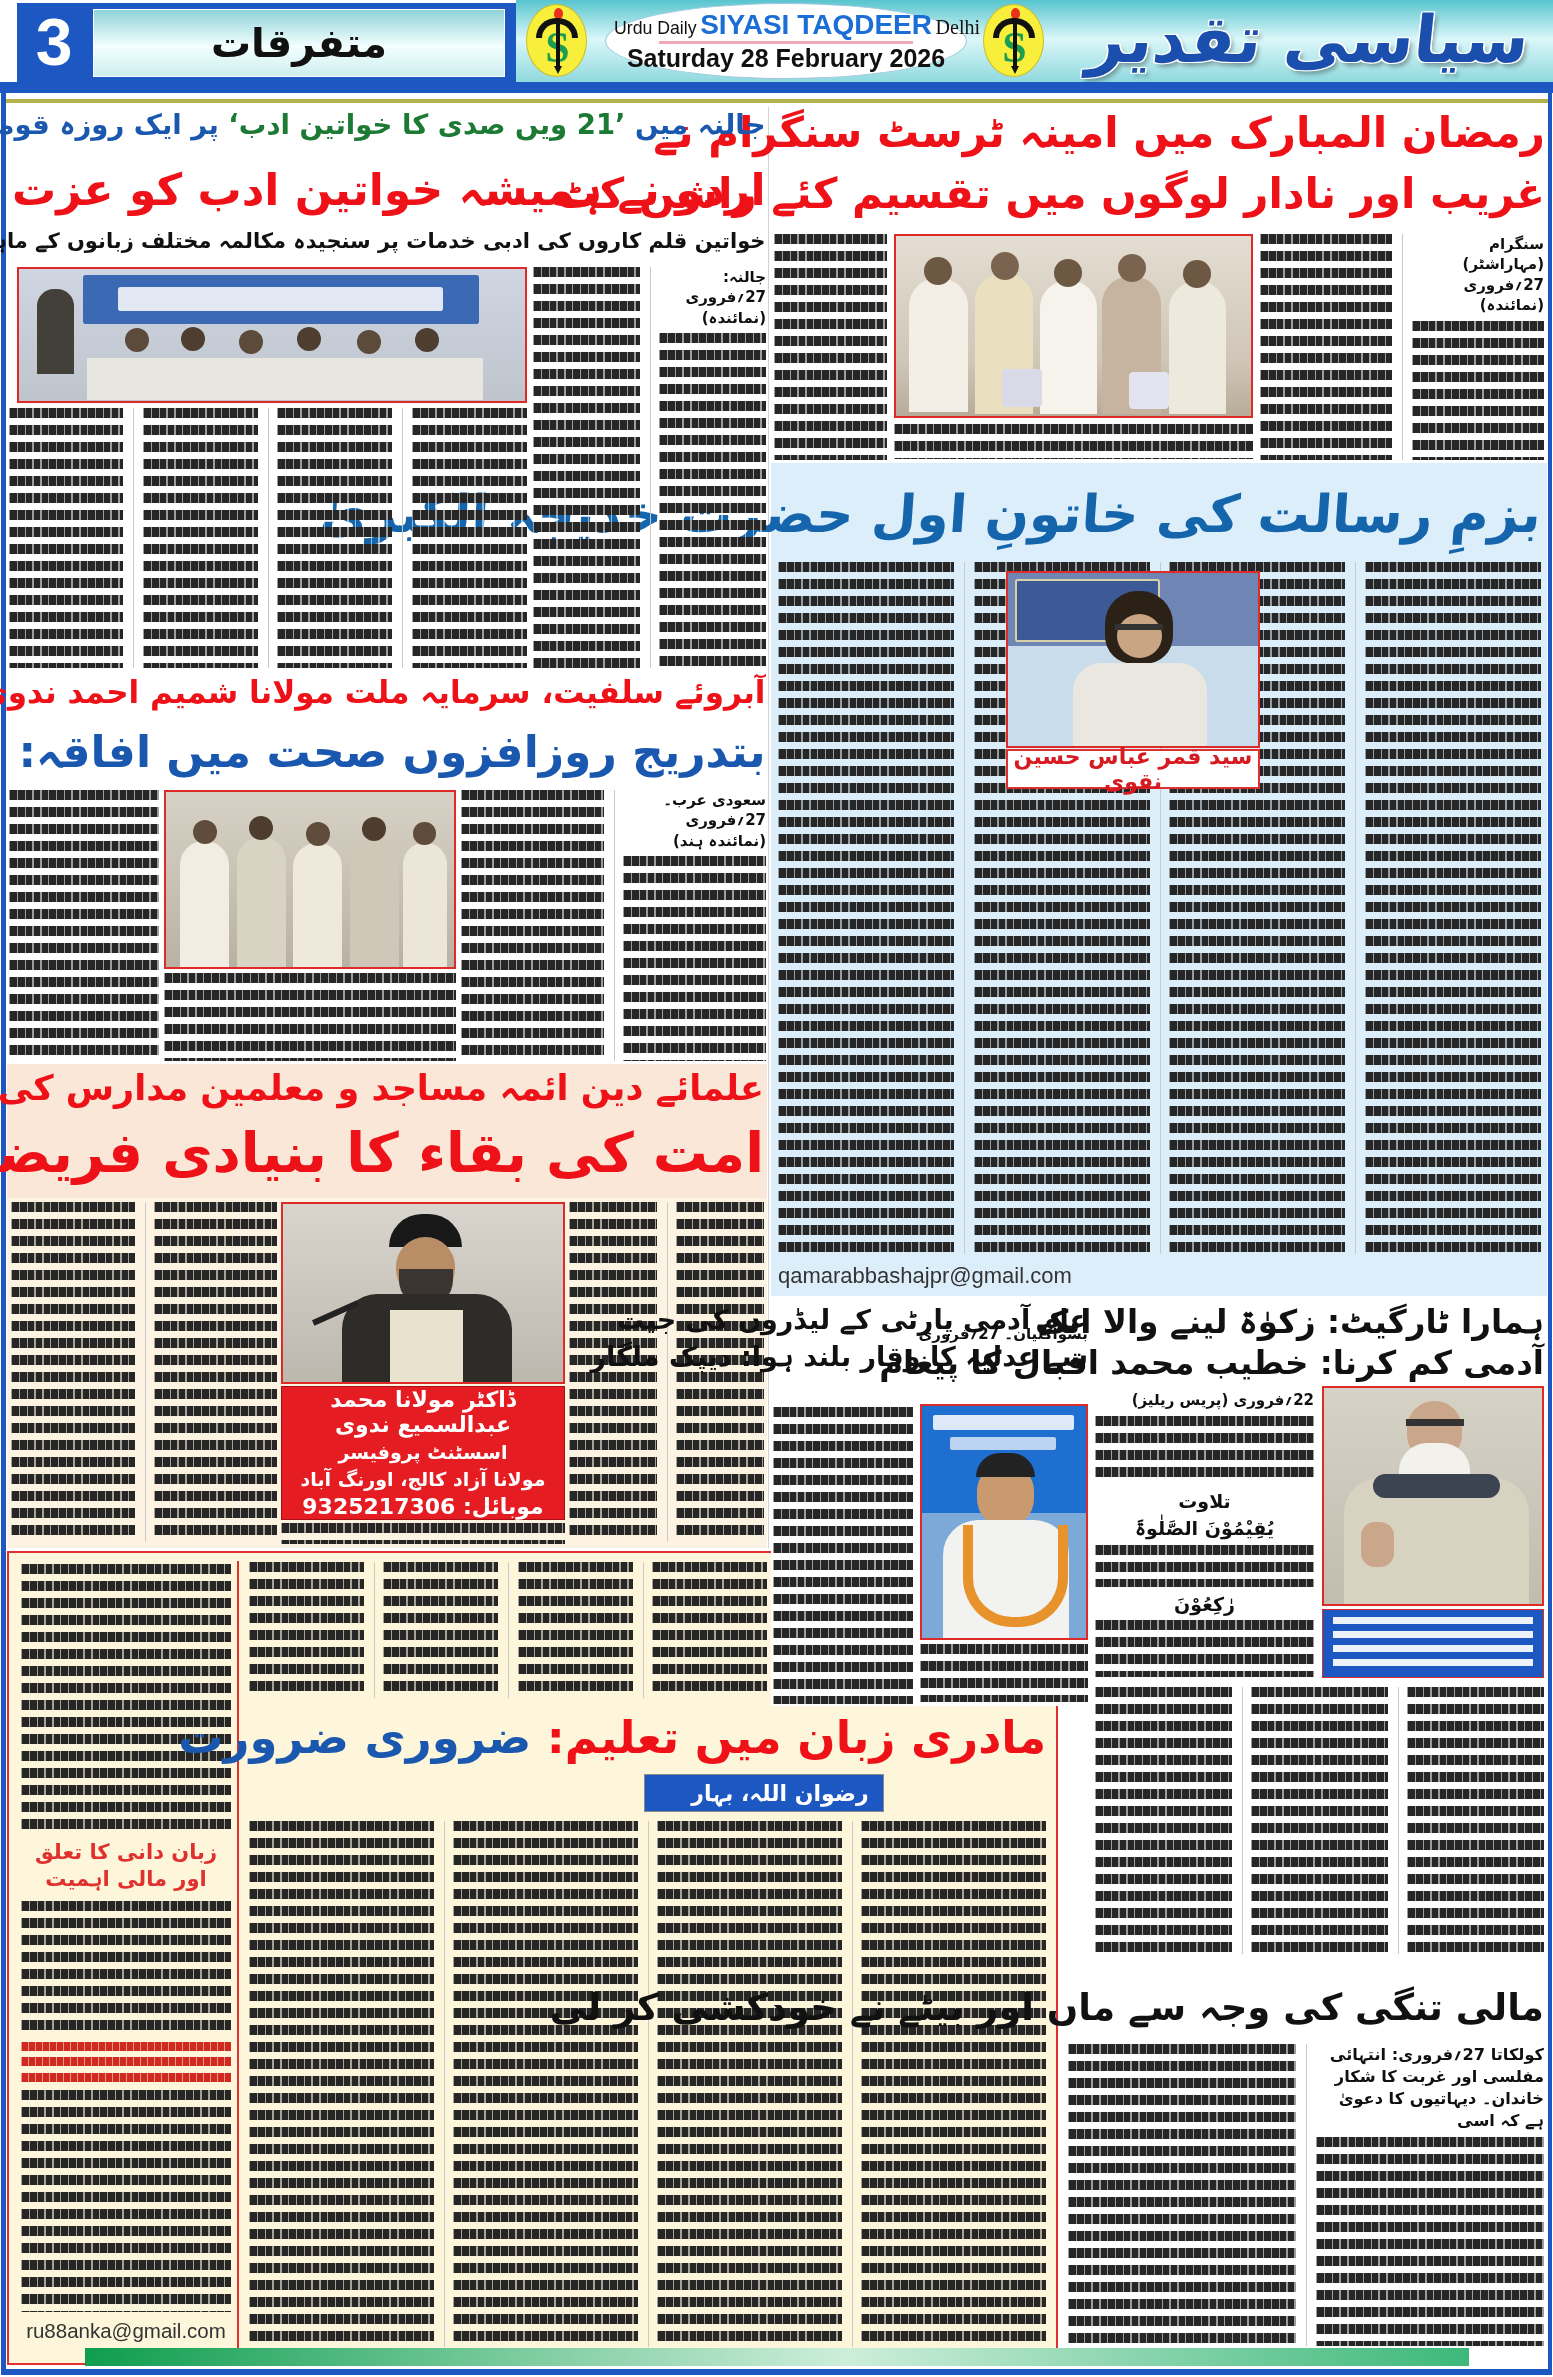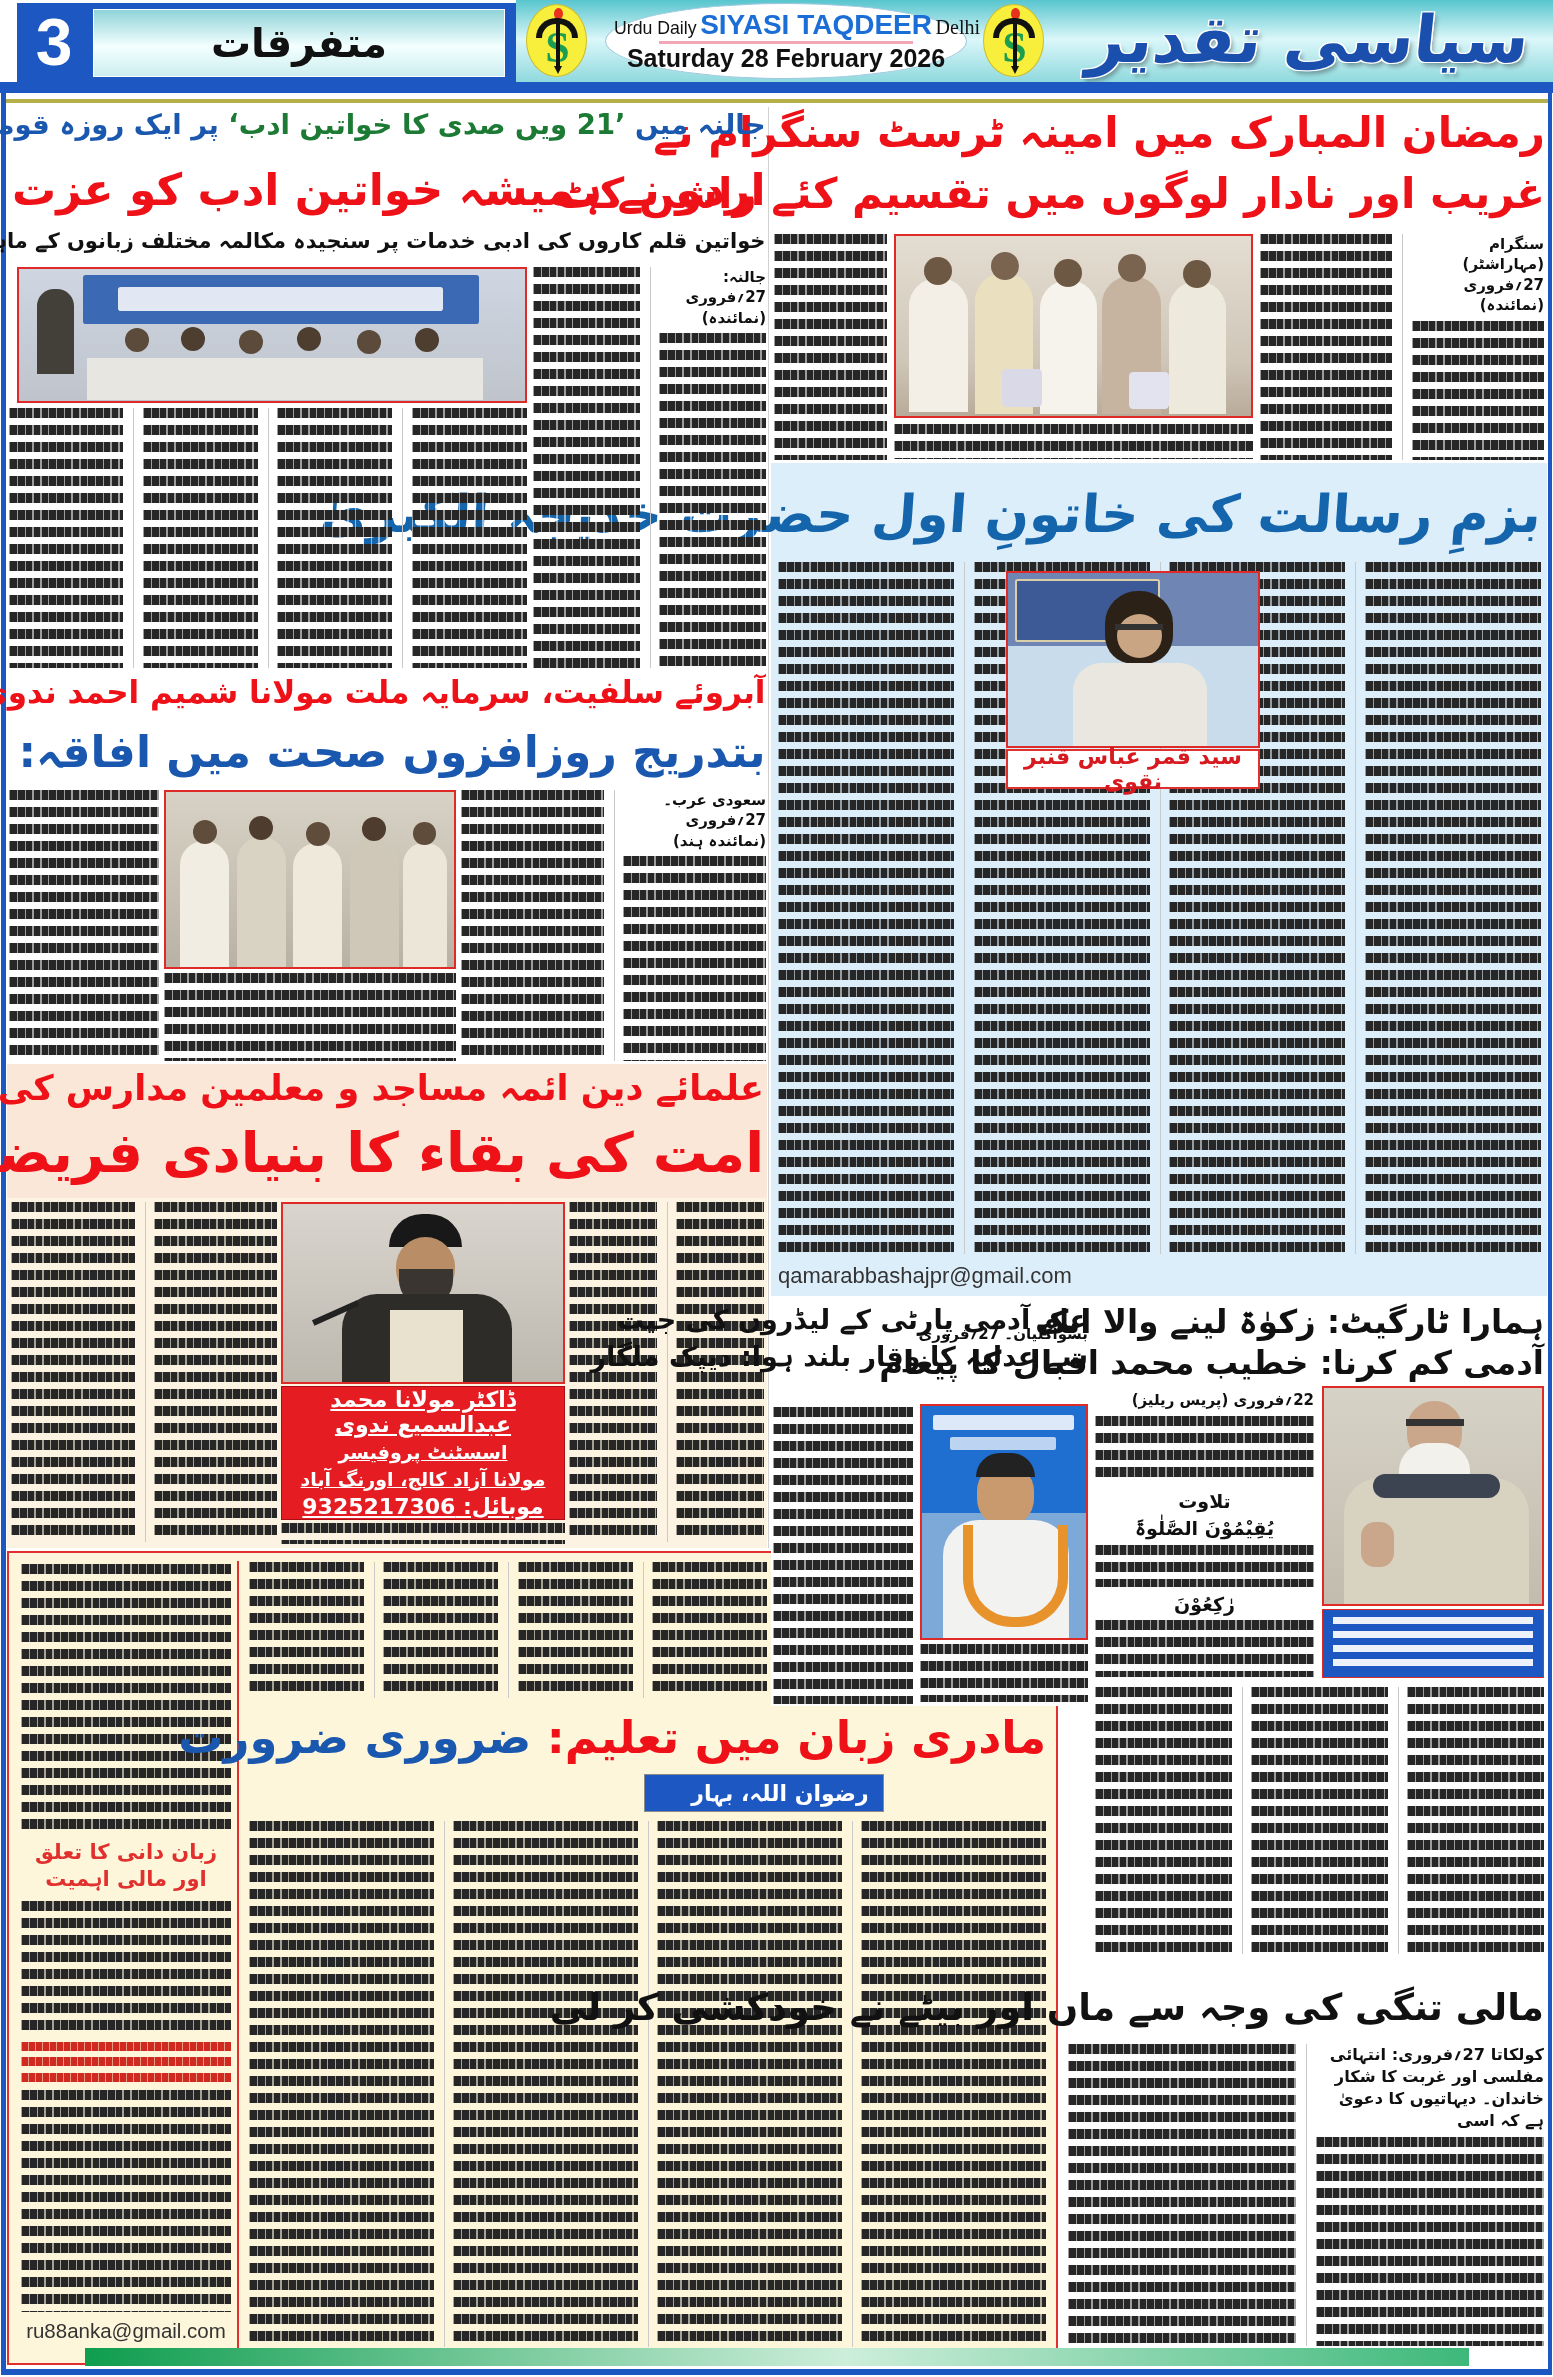--- a/index.html
+++ b/index.html
@@ -26,21 +26,21 @@
   .txw-light{background-image:
        repeating-linear-gradient(180deg,rgba(255,255,255,.92) 0 7px, transparent 7px 14px);}
   .cols{display:flex;gap:10px;direction:rtl;height:100%;}
   .col{flex:1;display:flex;flex-direction:column;gap:5.7px;min-width:0;}
   .cols .col:not(:last-child){border-left:0.7px solid #c9c9c9;padding-left:8.5px;}
   .col .tx,.col .txb,.col .txc{flex:1;}
   .lead{font-weight:bold;font-size:15px;line-height:1.35;color:#101010;text-align:right;direction:rtl;}
   .boldword{font-weight:bold;font-size:19px;color:#101010;text-align:center;direction:rtl;}
   .ph{border:2.1px solid #df2b28;position:absolute;box-sizing:border-box;overflow:hidden;}
   .ph span{position:absolute;display:block;}
-  .authorbox{background:#e51d23;border:1.4px solid #a90f14;color:#fff;text-decoration:underline;}
+  .authorbox{background:#e51d23;border:1.4px solid #a90f14;color:#fff;}
   .authorbox div{direction:rtl;font-weight:bold;}
 </style>
 </head>
 <body>
 
 <div class="page">
 
   <div class="abs" style="left:17px;top:2.8px;width:499px;height:79px;background:#1d57c2;"></div>
   <div class="abs ctr" style="left:20px;top:4.2px;width:68px;height:76px;color:#fff;font-weight:bold;font-size:66px;font-family:'Liberation Sans',sans-serif;">
       <span>3</span>
@@ -146,21 +146,21 @@
     </div>
   </div>
   <div class="ph" style="left:1006px;top:571px;width:254px;height:177px;background:linear-gradient(180deg,#6f86b5 0 42%,#c9dcec 42%);">
     <span style="left:7px;top:5.7px;width:141px;height:59px;background:#3d5a96;border:2.8px solid #d9cfa8;border-radius:2.8px;"></span>
     <span style="left:97px;top:18.4px;width:68px;height:73px;background:#2b2117;border-radius:32.5px 32.5px 28px 28px;"></span>
     <span style="left:109px;top:41px;width:45px;height:44px;background:#caa584;border-radius:50%;"></span>
     <span style="left:107px;top:51px;width:48px;height:5.7px;background:#333;"></span>
     <span style="left:65px;top:90px;width:134px;height:85px;background:#e9e7df;border-radius:28px 28px 0 0;"></span>
   </div>
   <div class="abs ctr" style="left:1006px;top:749px;width:254px;height:40px;background:#fff;border:2.1px solid #e0312e;">
-    <span class="u" style="font-size:22px;font-weight:bold;color:#d71920;">سید قمر عباس قنبر نقوی</span>
+    <span class="u" style="font-size:22px;font-weight:bold;color:#d71920;">سید قمر عباس حسین نقوی</span>
   </div>
   <div class="abs" style="left:778px;top:1263px;width:325px;height:28px;font-family:'Liberation Sans',sans-serif;font-size:22px;color:#333;">qamarabbashajpr@gmail.com</div>
 
   <div class="abs hl" style="left:8.5px;top:109px;width:757px;height:41px;font-size:27.5px;">
     <span style="color:#1a57ae;">جالنہ میں</span>
     <span style="color:#1c7a34;">’21 ویں صدی کا خواتین ادب‘</span>
     <span style="color:#1a57ae;">پر ایک روزہ قومی کانفرنس کا شاندار انعقاد</span>
   </div>
   <div class="abs hl" style="left:8.5px;top:154px;width:757px;height:72px;font-size:44px;color:#ee1118;line-height:72px;">اردو نے ہمیشہ خواتین ادب کو عزت و احترام دیا ہے: سید حسین اختر</div>
   <div class="abs hl" style="left:8.5px;top:230px;width:757px;height:31px;font-size:21px;color:#111;">خواتین قلم کاروں کی ادبی خدمات پر سنجیدہ مکالمہ مختلف زبانوں کے ماہرین کی شرکت</div>

